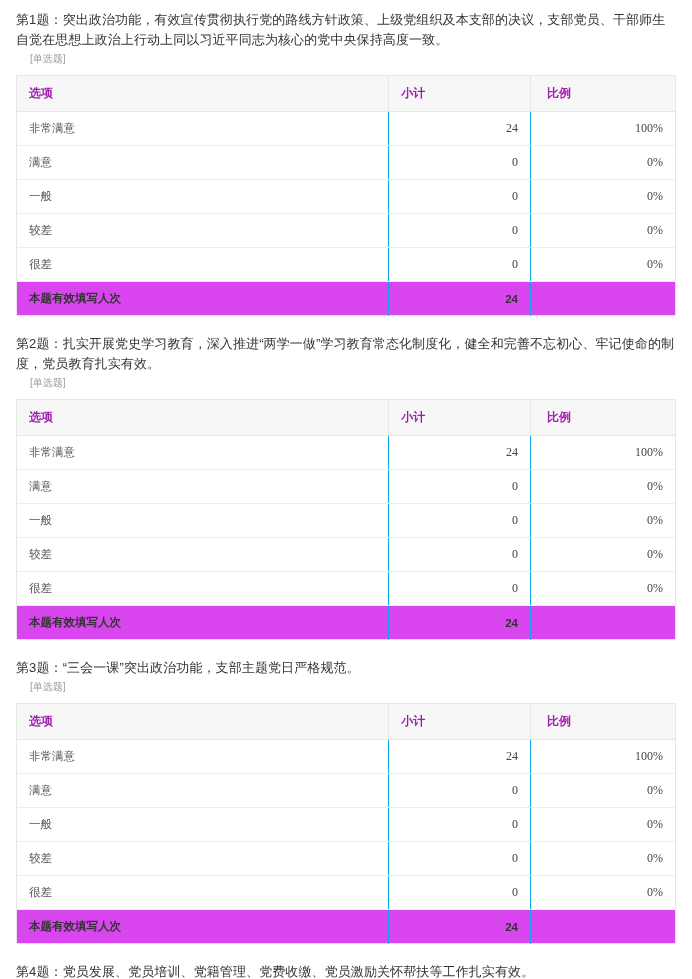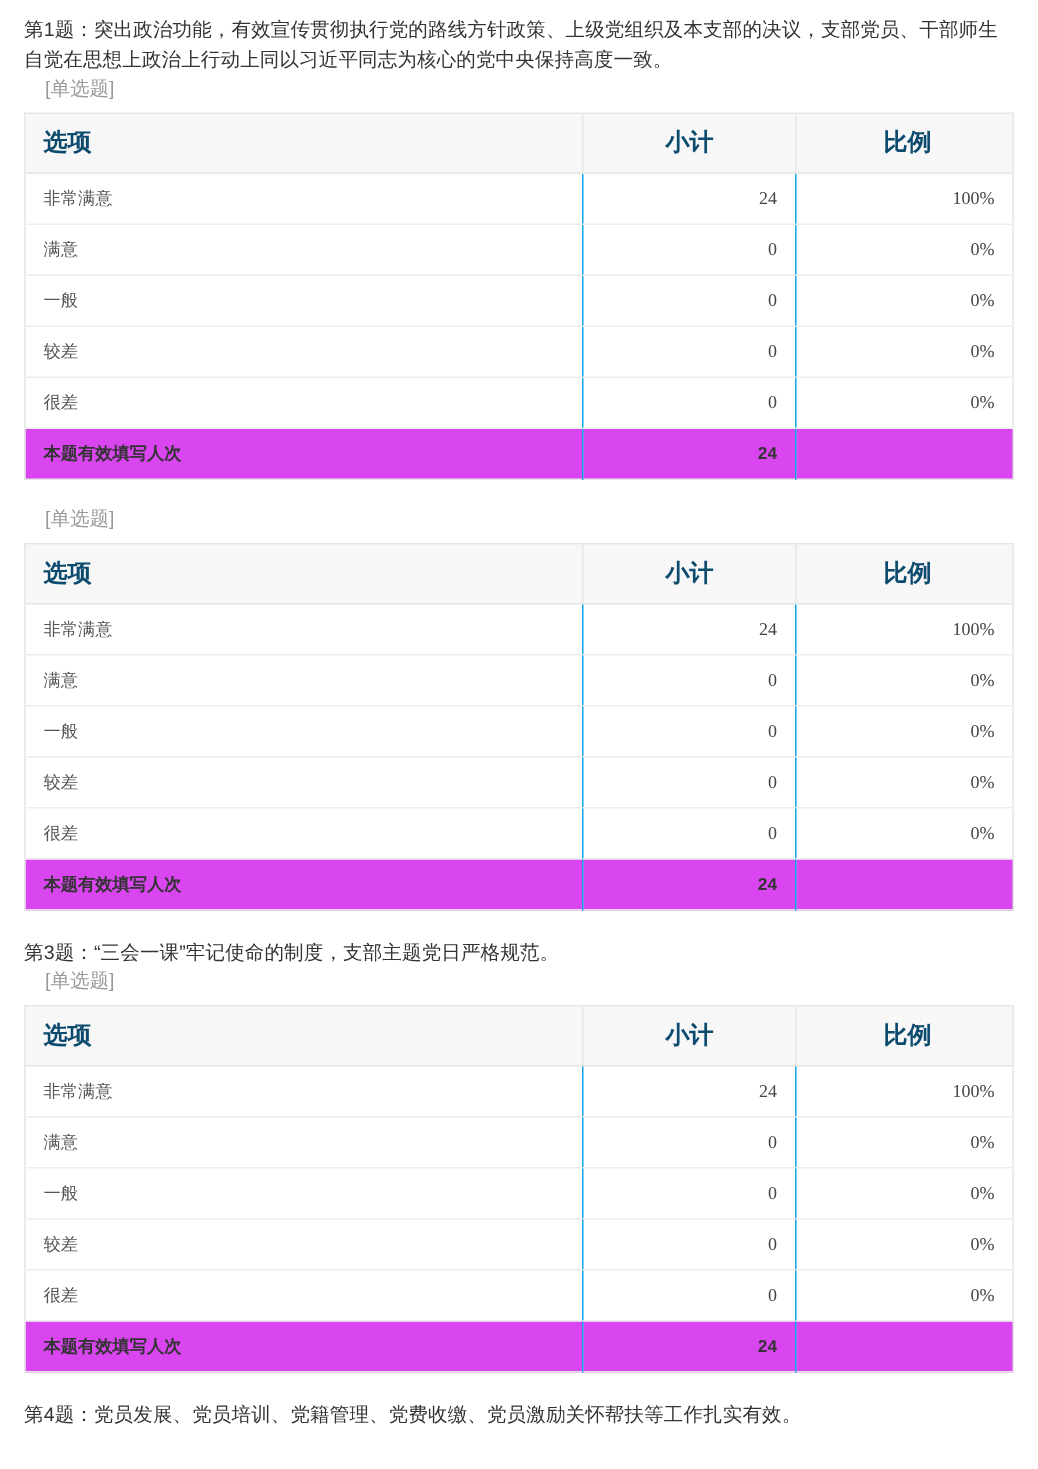--- a/index.html
+++ b/index.html
@@ -22,47 +22,47 @@
     margin-bottom: 18px;
   }
   .q-title {
     font-size: 13px;
     line-height: 20px;
     color: #333333;
     margin: 0 0 1px 0;
     letter-spacing: 0.1px;
   }
   .q-type {
-    font-size: 13px;
+    font-size: 10px;
     color: #9a9a9a;
     margin: 0 0 8px 14px;
     line-height: 16px;
   }
   table.stats {
     width: 100%;
     border-collapse: collapse;
     border: 1px solid #e6e6e6;
     table-layout: fixed;
     background: #ffffff;
   }
   table.stats col.c1 { width: 56.5%; }
   table.stats col.c2 { width: 21.5%; }
   table.stats col.c3 { width: 22%; }
   table.stats thead th {
     background: #f7f7f7;
-    font-size: 16px;
+    font-size: 12px;
     font-weight: bold;
-    color: #0c4a6e;
+    color: #a21caf;
     text-align: left;
     padding: 9px 12px;
     border-bottom: 1px solid #e6e6e6;
     border-right: 1px solid #e6e6e6;
   }
   table.stats thead th:last-child { border-right: none; padding-left: 16px; }
-  table.stats thead th.center { text-align: center; }
+  table.stats thead th.center { }
   table.stats tbody td {
     font-size: 11.5px;
     color: #555555;
     padding: 9px 12px;
     border-bottom: 1px solid #ededed;
     border-right: 1px solid #0ea5e9;
     text-align: left;
     height: 11px;
   }
   table.stats tbody td:last-child { border-right: none; }
@@ -138,20 +138,21 @@
         <tr class="total">
           <td>本题有效填写人次</td>
           <td class="center">24</td>
           <td class="center"></td>
         </tr>
       </tbody>
     </table>
   </div>
 
   <div class="question-block">
+    <p class="q-title">第2题：扎实开展党史学习教育，深入推进“两学一做”学习教育常态化制度化，健全和完善不忘初心、牢记使命的制度，党员教育扎实有效。</p>
     <p class="q-type">[单选题]</p>
     <table class="stats">
       <colgroup>
           <col class="c1">
           <col class="c2">
           <col class="c3">
         </colgroup>
       <thead>
         <tr>
           <th>选项</th>
@@ -188,21 +189,21 @@
         <tr class="total">
           <td>本题有效填写人次</td>
           <td class="center">24</td>
           <td class="center"></td>
         </tr>
       </tbody>
     </table>
   </div>
 
   <div class="question-block">
-    <p class="q-title">第3题：“三会一课”牢记使命的制度，支部主题党日严格规范。</p>
+    <p class="q-title">第3题：“三会一课”突出政治功能，支部主题党日严格规范。</p>
     <p class="q-type">[单选题]</p>
     <table class="stats">
       <colgroup>
           <col class="c1">
           <col class="c2">
           <col class="c3">
         </colgroup>
       <thead>
         <tr>
           <th>选项</th>

